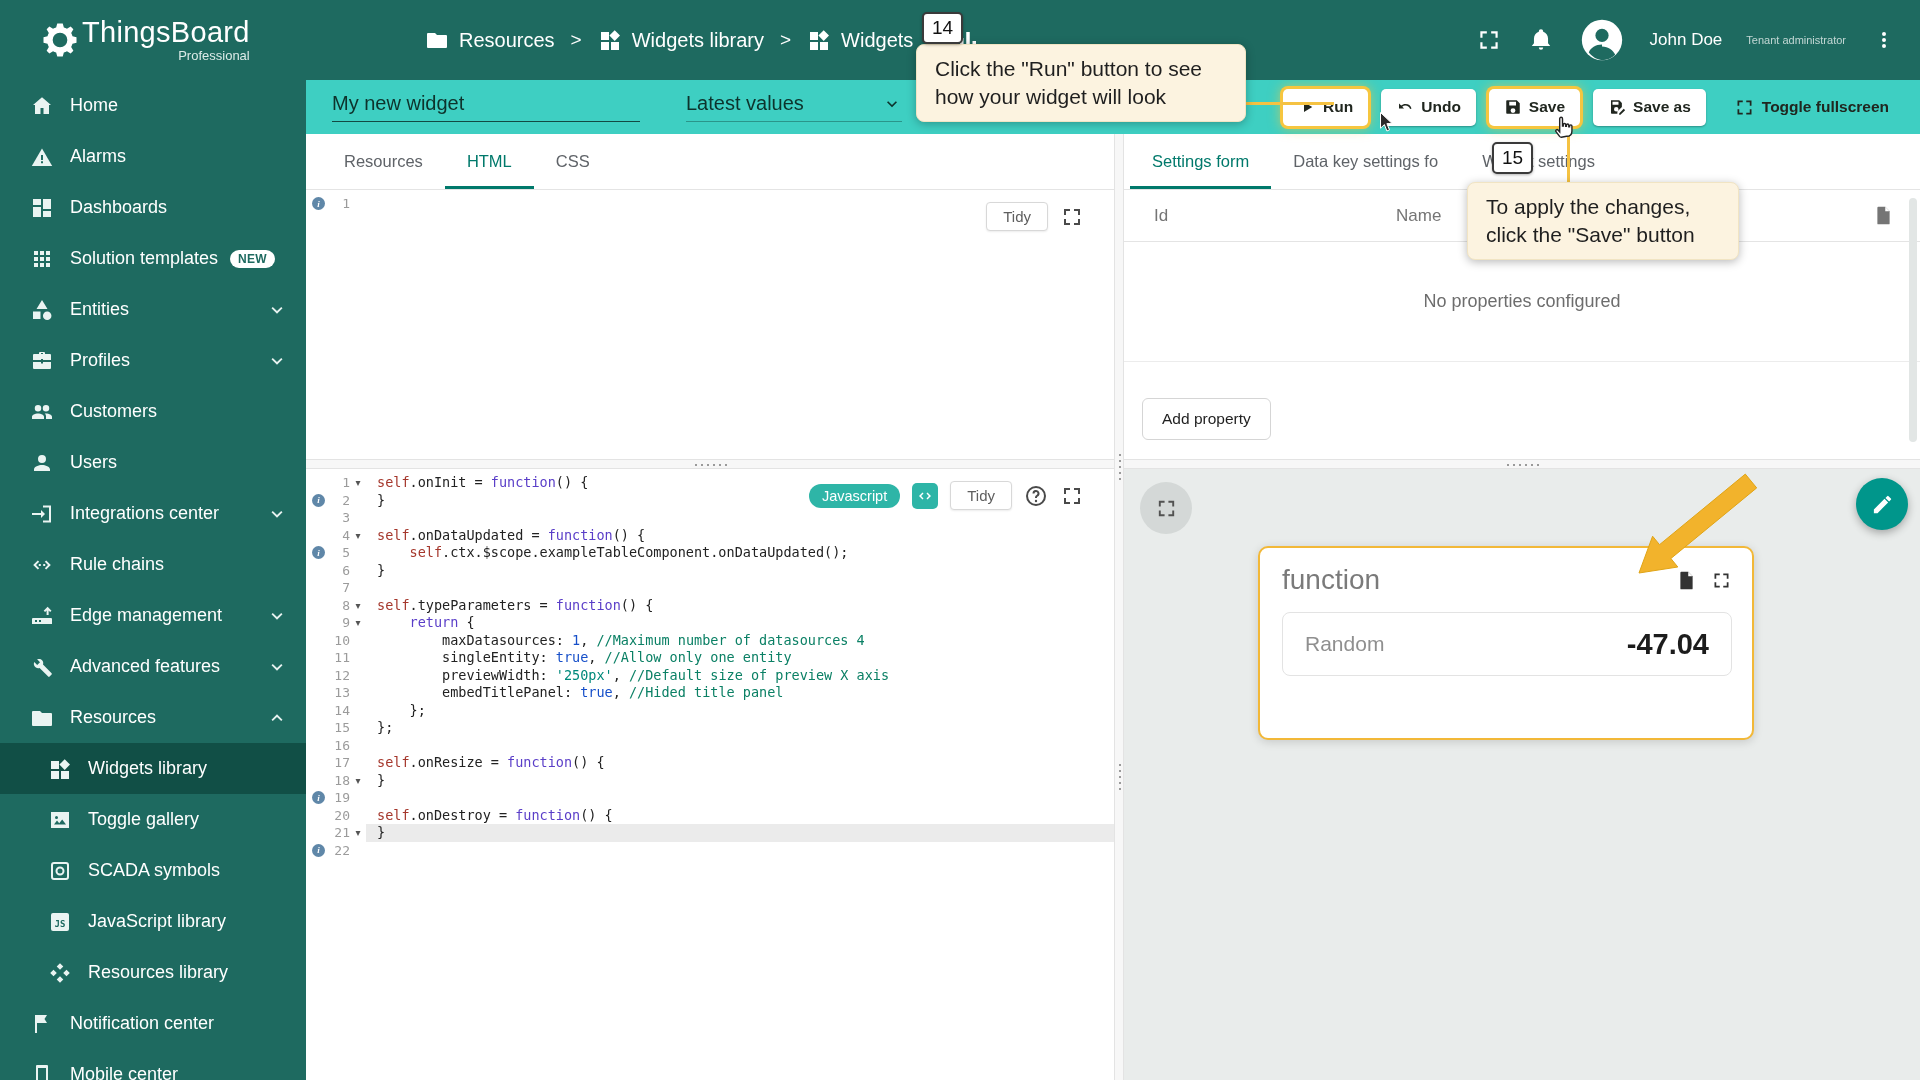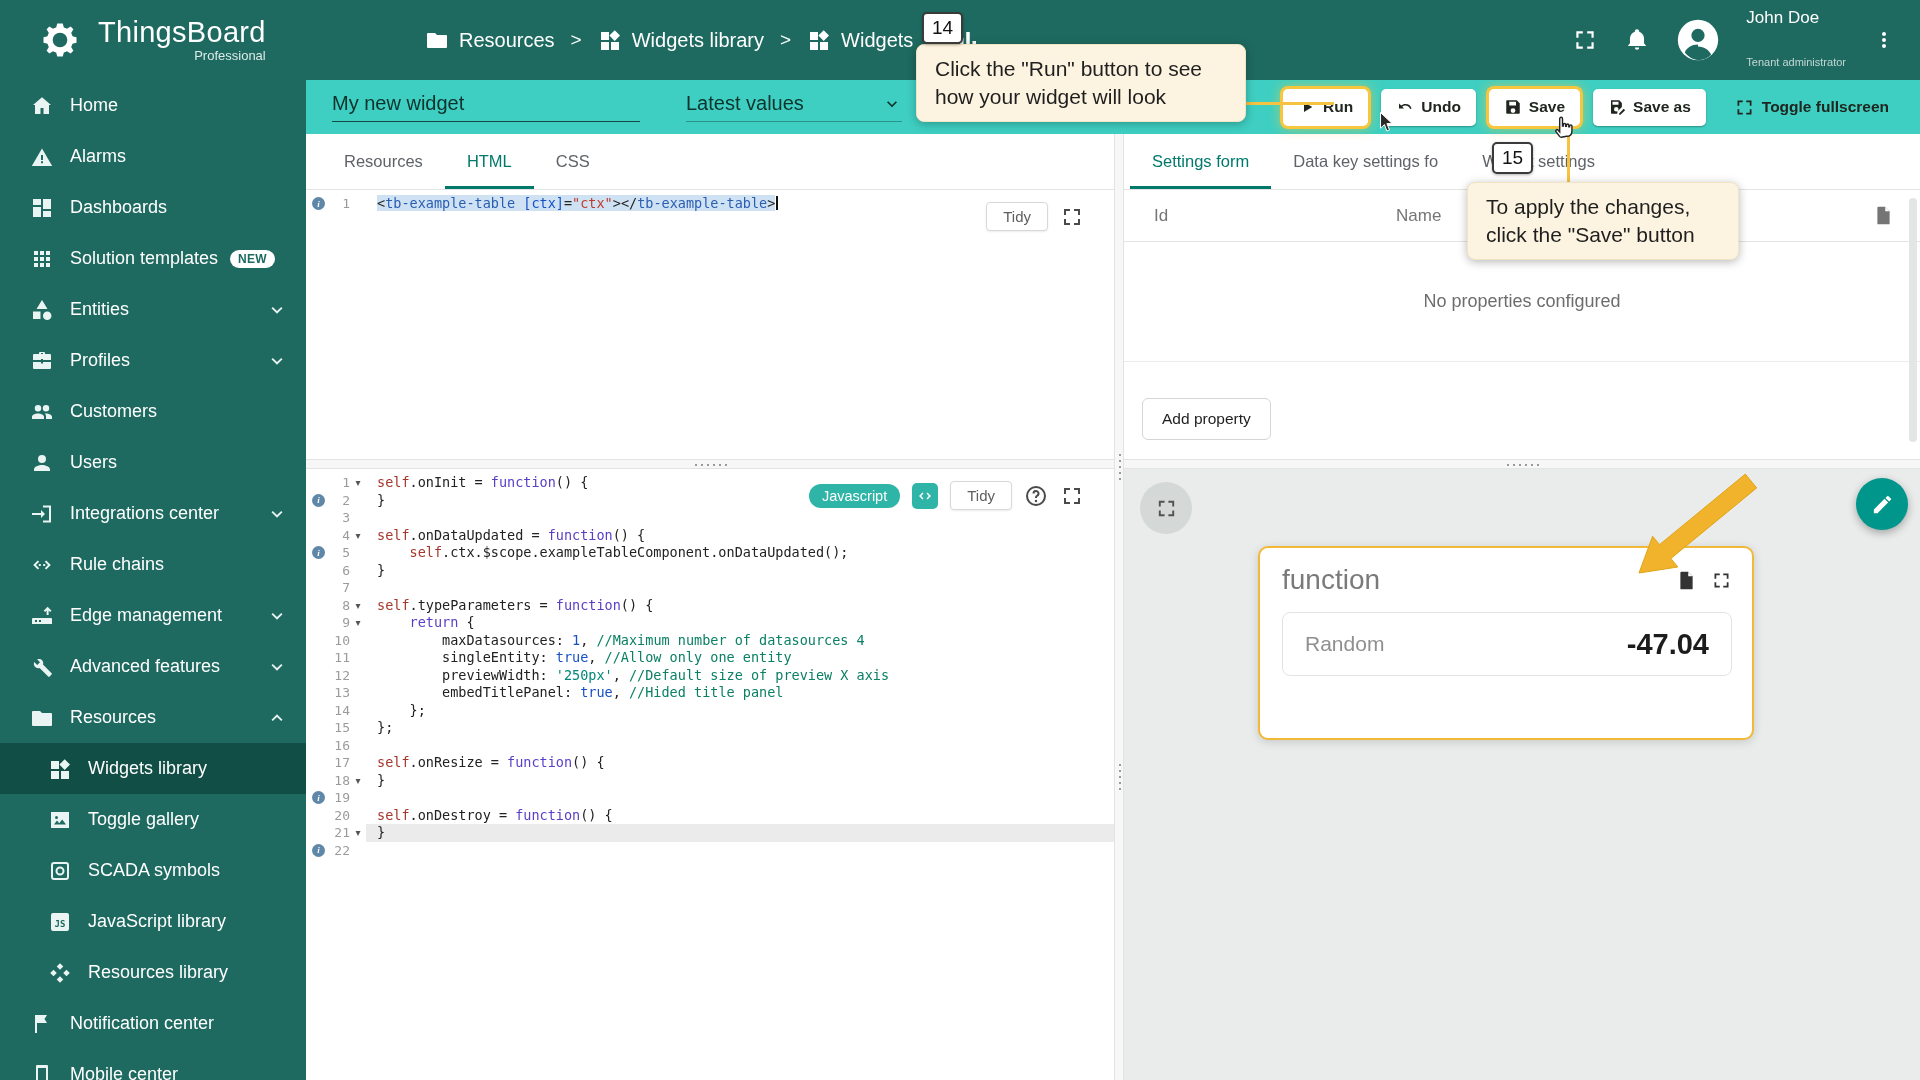--- a/index.html
+++ b/index.html
@@ -1,34 +1,34 @@
 <!DOCTYPE html>
 <html><head>
 <meta charset="utf-8">
 <style>
   * { margin:0; padding:0; box-sizing:border-box; }
   body { font-family:"Liberation Sans", sans-serif; background:#fff; }
   .app { position:relative; width:1920px; height:1080px; overflow:hidden; background:#fff; }
 
   
   .header { position:absolute; top:0; left:0; width:1920px; height:80px; background:#1e6a60; z-index:10; }
-  .logo { position:absolute; left:38px; top:0; height:80px; display:flex; align-items:center; gap:16px;justify-content:center; }
+  .logo { position:absolute; left:38px; top:0; height:80px; display:flex; align-items:center; gap:0;justify-content:center; }
   .logo-icon svg { width:44px; height:44px; color:#fff; display:block; }
   .logo-text { display:flex; flex-direction:column; align-items:flex-end; }
   .logo-title { color:#fff; font-size:29px; font-weight:500; line-height:31px; letter-spacing:.3px; }
   .logo-sub { color:#dcebe8; font-size:13px; }
   .breadcrumb { position:absolute; left:425px; top:0; height:80px; display:flex; align-items:center; }
   .bc-item { display:flex; align-items:center; gap:10px; color:#fff; font-size:20px; }
   .bc-icon svg { width:24px; height:24px; display:block; }
   .bc-sep { margin:0 16px; color:#fff; font-size:19px; }
   .header-right { position:absolute; right:24px; top:0; height:80px; display:flex; align-items:center; gap:26px; color:#fff; }
   .h-icon svg { width:26px; height:26px; display:block; }
   .h-icon.kebab svg { width:24px; height:24px; }
   .avatar svg { width:44px; height:44px; display:block; }
-  .user-info { display:flex; flex-direction:column; line-height:20px;gap:24px; }
+  .user-info { display:flex; flex-direction:row; line-height:20px;gap:24px; }
   .user-name { font-size:17px; color:#fff; }
   .user-role { font-size:11px; color:rgba(255,255,255,.72); }
 
   
   .sidebar { position:absolute; top:80px; left:0; width:306px; bottom:0; background:#1e6a60; overflow:hidden; z-index:5; }
   .side-item { display:flex; align-items:center; height:51px; padding-left:30px; color:#fff; font-size:18px; cursor:pointer; }
   .side-item.child { padding-left:48px; }
   .side-item.selected { background:#114f46; }
   .s-icon { margin-right:16px; display:flex; }
   .s-icon svg { width:24px; height:24px; color:#eaf4f2; }
@@ -473,23 +473,20 @@
         <div class="tab active">HTML</div>
         <div class="tab">CSS</div>
       </div>
       <div class="editor html-ed">
         <div class="gutter" id="html-gutter">
             <div class="g-row">
               <span class="ginfo">i</span>
               <span class="gnum">1</span>
               <span class="gfold empty"></span>
             </div>
-          </div>
-        <div class="code-lines" id="html-code">
-            <div class="c-row"><span class="c-text sel">&lt;<span class="tag">tb-example-table</span> <span class="attr">[ctx]</span>=<span class="strq">"ctx"</span>&gt;&lt;/<span class="tag">tb-example-table</span>&gt;</span><span class="caret"></span></div>
           </div>
         <div class="ed-tools">
           <button class="tidy-btn">Tidy</button>
           <span class="ed-fs">
               <svg viewBox="0 0 24 24">
                 <path fill="currentColor" d="M4 4h6v2H6v4H4zm10 0h6v6h-2V6h-4zM4 14h2v4h4v2H4zm14 0h2v6h-6v-2h4z"></path>
               </svg>
             </span>
         </div>
       </div>

